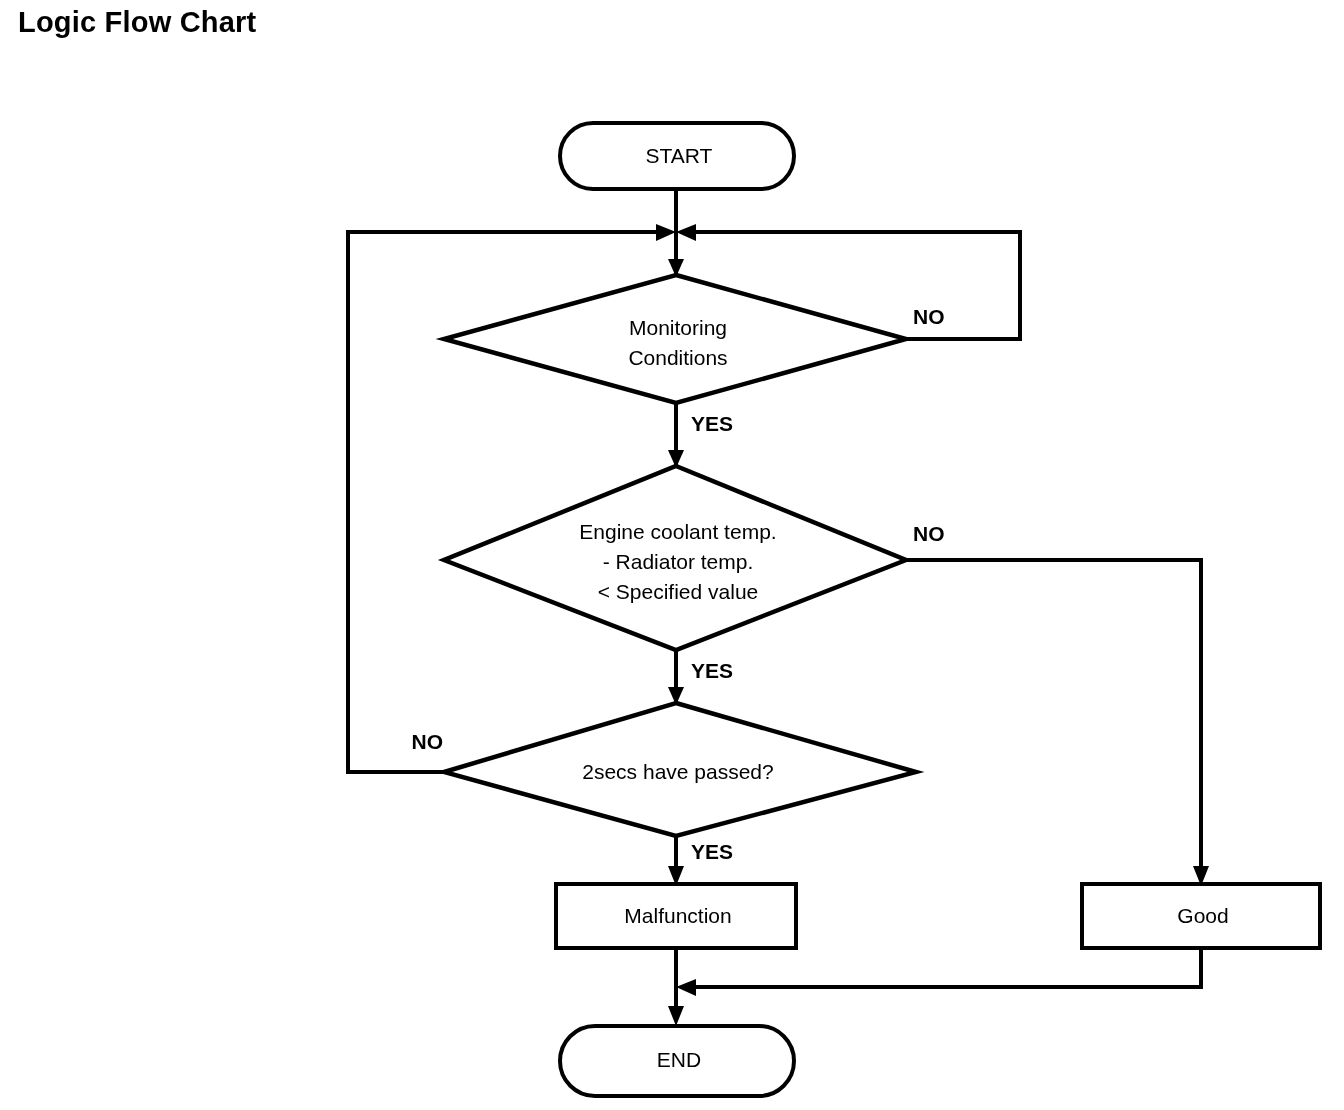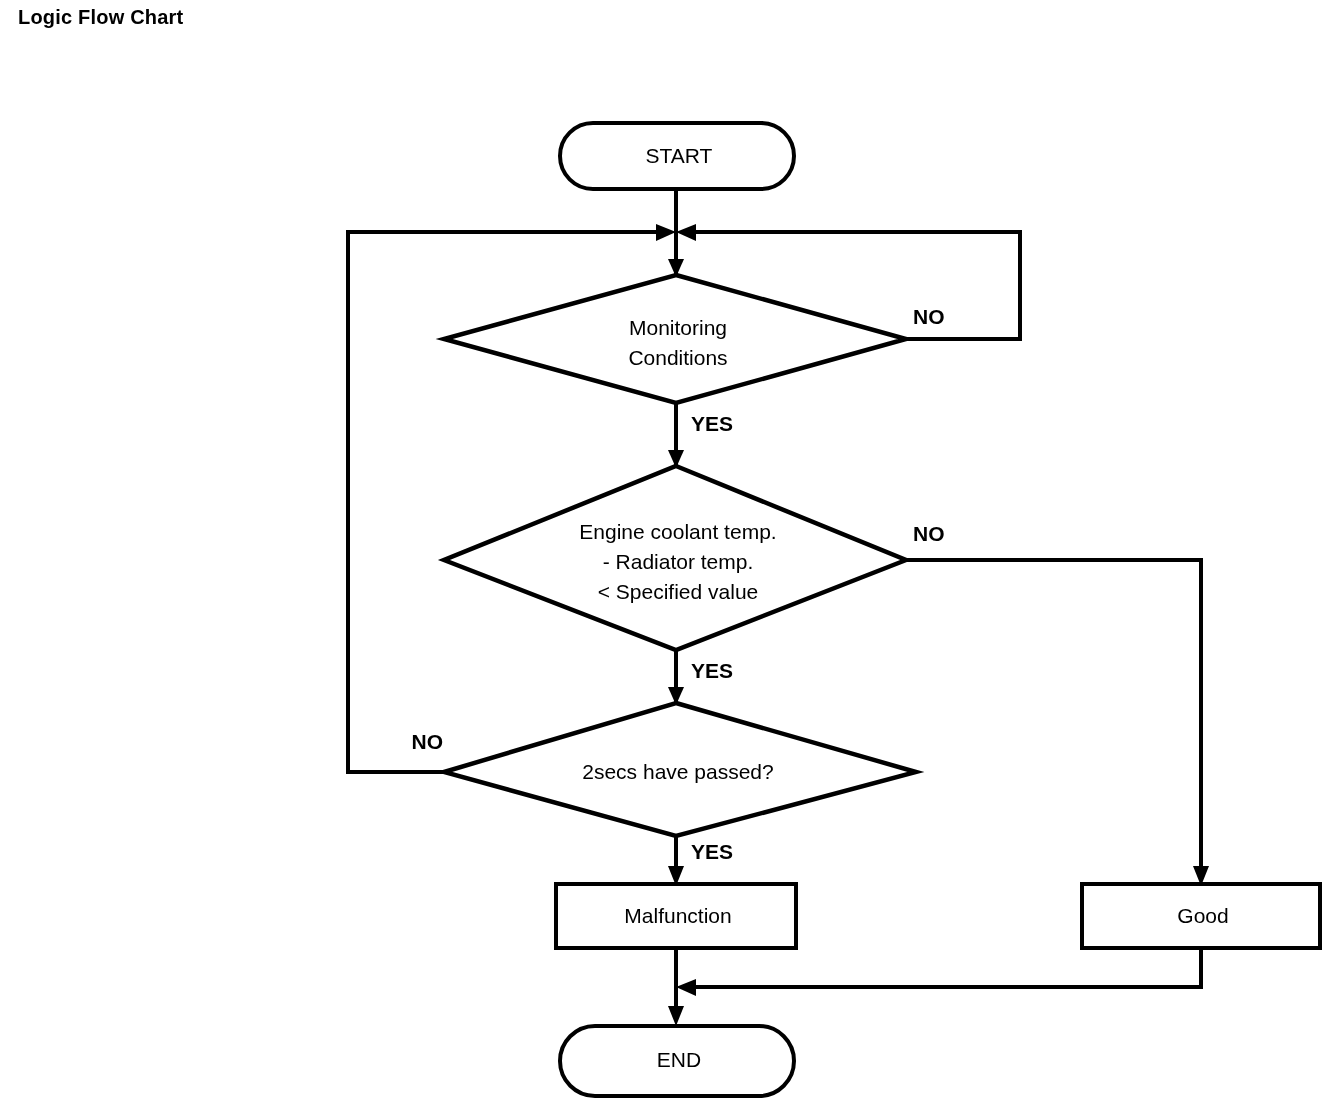--- a/index.html
+++ b/index.html
@@ -13,21 +13,21 @@
     height: 1110px;
     font-family: "Liberation Sans", sans-serif;
     color: #000000;
     overflow: hidden;
     position: relative;
   }
   #page-title {
     position: absolute;
     left: 18px;
     top: 6px;
-    font-size: 20px;
+    font-size: 29px;
     font-weight: bold;
     letter-spacing: 0.2px;
     color: #000000;
     white-space: nowrap;
   }
   #flow-svg {
     position: absolute;
     left: 0;
     top: 0;
     width: 1344px;

